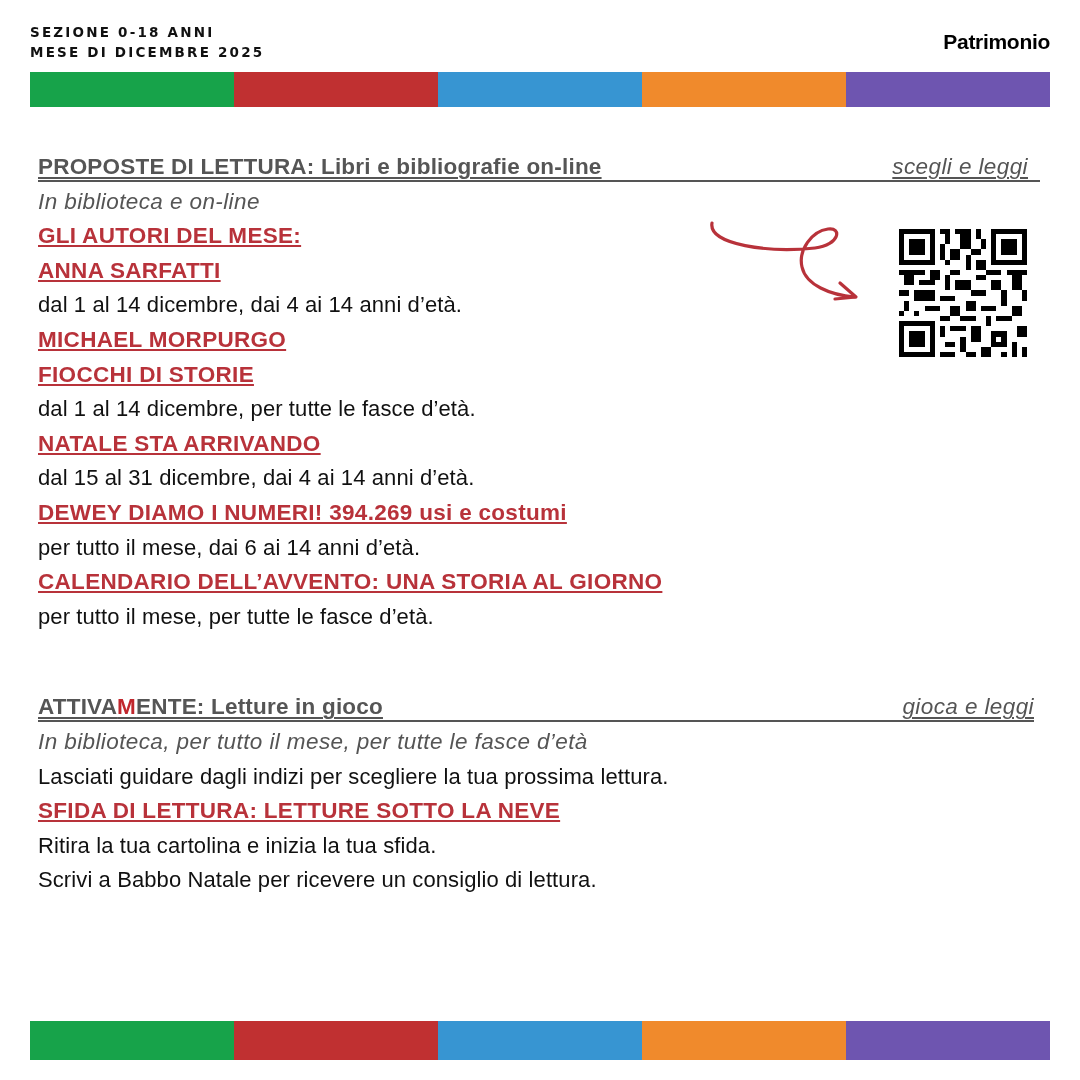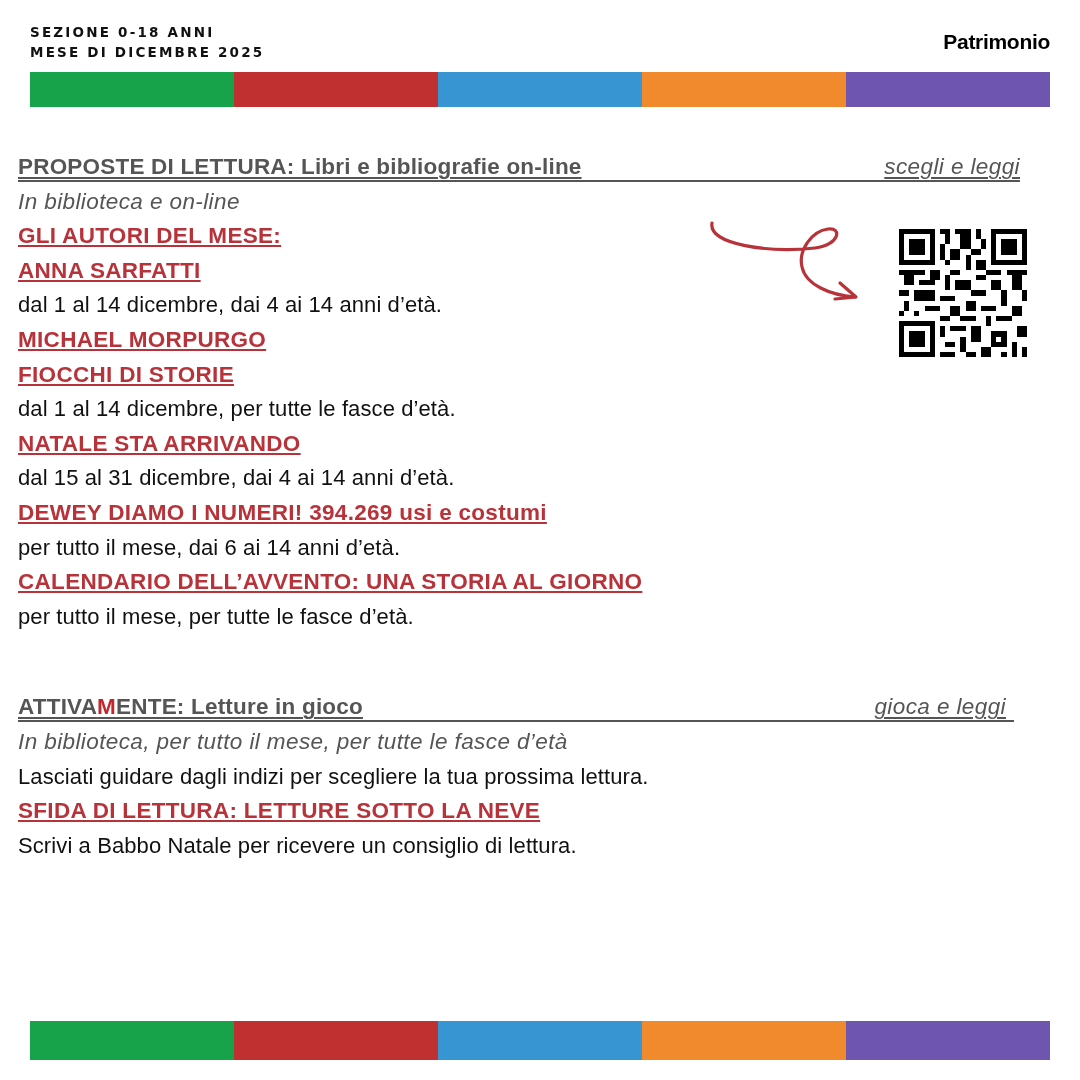--- a/index.html
+++ b/index.html
@@ -15,38 +15,38 @@
   .brand {
     position: absolute; right: 30px; top: 30px;
     font-family: "Liberation Sans", sans-serif; font-weight: bold; font-size: 21px;
     letter-spacing: -0.3px; color: #000;
   }
   .colorbar { position: absolute; left: 30px; width: 1020px; display: flex; }
   .colorbar.top { top: 72px; height: 35px; }
   .colorbar.bottom { top: 1021px; height: 39px; }
   .colorbar .seg { flex: 1; height: 100%; }
 
-  .content { position: absolute; left: 18px; top: 150px; width: 1010px; }
+  .content { position: absolute; left: 38px; top: 150px; width: 1010px; }
   .line { height: 34.6px; line-height: 34.6px; white-space: nowrap; font-size: 22px; }
   .section-head {
     display: flex; justify-content: space-between; align-items: baseline;
     border-bottom: 0; position: relative; height: 34.6px; line-height: 34.6px;
   }
   .section-head .underline-bar {
     position: absolute; left: 0; height: 2px; background: #555; top: 30px;
   }
   .section-title {
     font-weight: bold; font-size: 22.5px; color: #555; letter-spacing: 0.2px;
     text-decoration: underline; text-decoration-thickness: 2px; text-underline-offset: 3px;
   }
   .section-title .hl { color: #c1272d; }
   .section-link {
     font-style: italic; font-size: 22.5px; color: #555; letter-spacing: 0.4px;
     text-decoration: underline; text-decoration-thickness: 1.5px; text-underline-offset: 3px;
-    margin-right: 8px;
+    margin-right: 20px;
   }
   .subtitle { font-style: italic; color: #555; font-size: 22.5px; letter-spacing: 0.4px; }
   .item-title { color: #b8323a; font-weight: bold; font-size: 22.5px; letter-spacing: 0.3px; text-decoration: underline; }
   .item-desc { color: #111; font-size: 22px; letter-spacing: 0.1px; }
   .gap { height: 56px; }
 
   .qr { position: absolute; left: 899px; top: 229px; width: 128px; height: 128px; }
   .arrow { position: absolute; left: 700px; top: 215px; width: 170px; height: 95px; }
 </style>
 </head>
@@ -86,26 +86,27 @@
   <div class="line item-title">DEWEY DIAMO I NUMERI! 394.269 usi e costumi</div>
   <div class="line item-desc">per tutto il mese,  dai 6 ai 14 anni d’età.</div>
   <div class="line item-title">CALENDARIO DELL’AVVENTO: UNA STORIA AL GIORNO</div>
   <div class="line item-desc">per tutto il mese, per tutte le fasce d’età.</div>
 
   <div class="gap"></div>
 
   <div class="section-head">
     <div class="underline-bar" style="width:996px"></div>
     <span class="section-title"><span>ATTIVA</span><span class="hl">M</span><span>ENTE: Letture in gioco</span></span>
-    <span class="section-link" style="margin-right:22px">gioca e leggi</span>
+    <span class="section-link" style="margin-right:14px">gioca e leggi</span>
   </div>
   <div class="line subtitle">In biblioteca, per tutto il mese, per tutte le fasce d’età</div>
 
   <div class="line item-desc">Lasciati guidare dagli indizi per scegliere la tua prossima lettura.</div>
   <div class="line item-title">SFIDA DI LETTURA: LETTURE SOTTO LA NEVE</div>
+  <div class="line item-desc">Ritira la tua cartolina e inizia la tua sfida.</div>
   <div class="line item-desc">Scrivi a Babbo Natale per ricevere un consiglio di lettura.</div>
 </div>
 
 <svg class="arrow" viewBox="0 0 170 95">
   <path d="M 12 8 C 8 30, 70 38, 115 33 C 140 30, 142 12, 128 14 C 112 16, 98 35, 102 52 C 106 70, 130 80, 155 82" fill="none" stroke="#b8323a" stroke-width="3.2" stroke-linecap="round"></path>
   <path d="M 140 68 L 156 82 L 135 84" fill="none" stroke="#b8323a" stroke-width="3.2" stroke-linecap="round" stroke-linejoin="round"></path>
 </svg>
 
 <svg class="qr" viewBox="0 0 25 25" shape-rendering="crispEdges">
   <rect x="0" y="0" width="25" height="25" fill="#fff"></rect>

